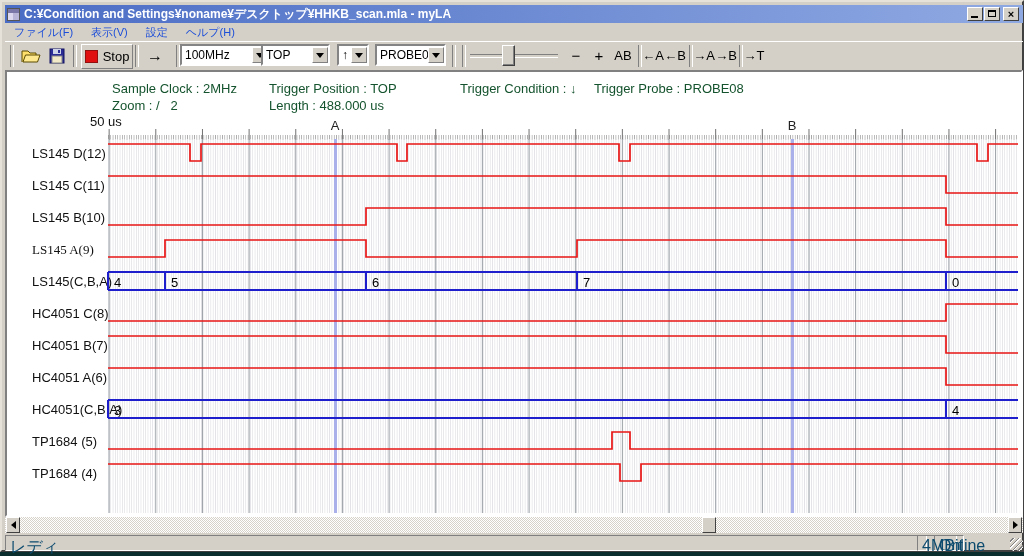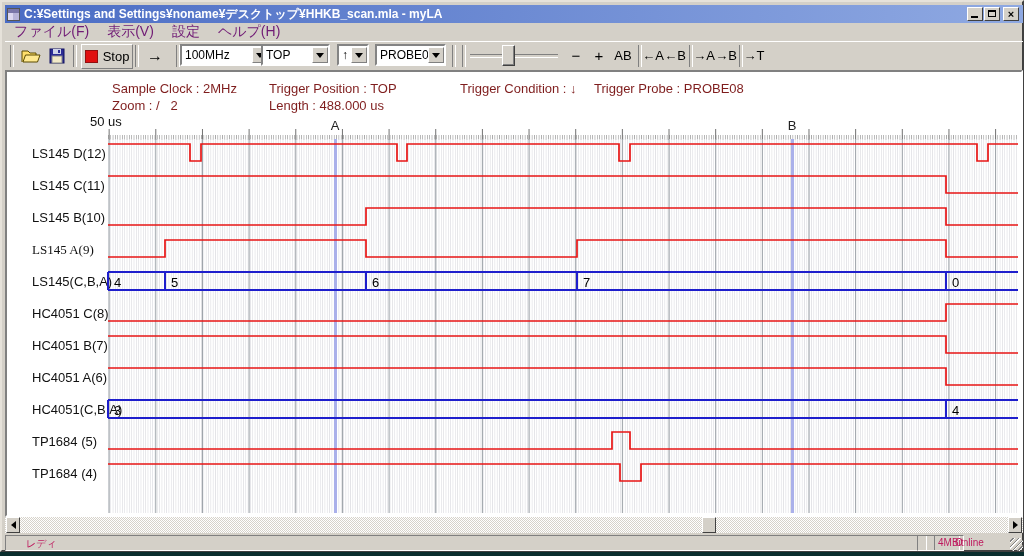--- a/index.html
+++ b/index.html
@@ -16,21 +16,21 @@
   .title-text{color:#fff;font-size:12px;font-weight:600;white-space:nowrap;letter-spacing:0;}
   .win-btns{position:absolute;right:4px;top:2px;display:flex;}
   .win-btn{width:16px;height:14px;background:#d4d0c8;border:1px solid;border-color:#fff #404040 #404040 #fff;
            box-sizing:border-box;margin-left:1px;position:relative;}
   .win-btn.close{margin-left:3px;}
   .glyph-min{position:absolute;left:3px;bottom:2px;width:7px;height:2px;background:#000;}
   .glyph-max{position:absolute;left:3px;top:2px;width:8px;height:7px;border:1px solid #000;border-top:2px solid #000;box-sizing:border-box;}
   .glyph-x{position:absolute;left:0;top:-1px;width:14px;text-align:center;font-size:11px;font-weight:bold;color:#000;line-height:14px;}
   
   .menubar{position:absolute;left:3px;top:21px;width:1018px;height:18px;display:flex;align-items:center;}
-  .menu-item{font-size:14px;color:#701a75;padding:1px 9px;}
+  .menu-item{font-size:11px;color:#1d4ed8;padding:1px 9px;}
   
   .toolbar{position:absolute;left:3px;top:39px;width:1018px;height:29px;border-bottom:1px solid #fff;border-top:1px solid #fff;}
   .toolbar>*{position:absolute;}
   .tsep{width:2px;height:22px;top:3px;border-left:1px solid #808080;border-right:1px solid #fff;}
   .tbtn{height:23px;top:2px;display:flex;align-items:center;justify-content:center;
         font-size:13px;color:#000;background:transparent;border:none;}
   .icon-btn{width:24px;height:24px;top:2px;display:flex;align-items:center;justify-content:center;}
   .stop-btn{left:76px;top:2px;width:50px;height:23px;background:#d4d0c8;
             border:1px solid;border-color:#fff #808080 #808080 #fff;
             display:flex;align-items:center;justify-content:center;font-size:13px;color:#000;}
@@ -41,21 +41,21 @@
   .combo-arrow{width:16px;height:16px;background:#d4d0c8;border:1px solid;border-color:#fff #808080 #808080 #fff;
                box-sizing:border-box;display:flex;align-items:center;justify-content:center;flex:none;}
   .combo-arrow:after{content:'';width:0;height:0;border:4px solid transparent;border-top:5px solid #000;margin-top:5px;}
   .slider{left:465px;top:2px;width:90px;height:22px;}
   .slider-track{position:absolute;left:0;right:2px;top:10px;height:2px;border-top:1px solid #808080;border-bottom:1px solid #fff;}
   .slider-thumb{position:absolute;left:32px;top:1px;width:11px;height:19px;background:#d4d0c8;
                 border:1px solid;border-color:#fff #404040 #404040 #fff;box-shadow:inset -1px -1px 0 #808080;}
   
   .client{position:absolute;left:3px;top:68px;width:1018px;height:447px;background:#fff;
           border:2px solid;border-color:#808080 #fff #fff #808080;box-sizing:border-box;}
-  .info-text{position:absolute;font-size:13px;color:#7f1d1d;white-space:pre;}
+  .info-text{position:absolute;font-size:13px;color:#14532d;white-space:pre;}
   .time-label{position:absolute;left:88px;top:112px;font-size:13px;color:#111;}
   .ruler{position:absolute;left:106px;top:127px;width:910px;height:11px;
          background-image:linear-gradient(to right,#707070 0 1px,transparent 1px),
                           linear-gradient(to right,#a8a8a8 0 1px,transparent 1px);
          background-size:46.67px 11px,2.335px 5px;
          background-position:47.3px 0,0 100%;
          background-repeat:repeat-x;}
   .grid{position:absolute;left:106px;top:137px;width:910px;height:374px;
         background-image:linear-gradient(to right,#9aa0a6 0 1px,transparent 1px),
                          linear-gradient(to right,#e3e3e7 0 1px,transparent 1px);
@@ -74,32 +74,32 @@
   .sb-btn{position:absolute;top:0;width:14px;height:16px;background:#d4d0c8;
           border:1px solid;border-color:#fff #404040 #404040 #fff;box-sizing:border-box;
           display:flex;align-items:center;justify-content:center;}
   .tri-left{width:0;height:0;border:4px solid transparent;border-right:5px solid #000;margin-left:-4px;}
   .tri-right{width:0;height:0;border:4px solid transparent;border-left:5px solid #000;margin-right:-4px;}
   .sb-thumb{position:absolute;left:697px;top:0;width:14px;height:16px;background:#d4d0c8;
             border:1px solid;border-color:#fff #404040 #404040 #fff;box-sizing:border-box;}
   
   .statusbar{position:absolute;left:3px;top:532px;width:1018px;height:18px;}
   .status-panel{position:absolute;top:1px;height:16px;border:1px solid;border-color:#808080 #fff #fff #808080;
-                box-sizing:border-box;font-size:10px;color:#be185d;padding:1px 4px 0 20px;white-space:nowrap;}
+                box-sizing:border-box;font-size:16px;color:#0c4a6e;padding:1px 4px 0 4px;white-space:nowrap;}
   .resize-grip{position:absolute;right:0;top:4px;width:13px;height:13px;
                background:repeating-linear-gradient(135deg,transparent 0 2px,#808080 2px 3px,#fff 3px 4px);}
 </style>
 </head>
 <body>
 
 <div class="window">
 
   <div class="titlebar">
     <div class="app-icon"></div>
-    <div class="title-text">C:¥Settings and Settings¥noname¥デスクトップ¥HHKB_scan.mla - myLA</div>
+    <div class="title-text">C:¥Condition and Settings¥noname¥デスクトップ¥HHKB_scan.mla - myLA</div>
     <div class="win-btns">
       <div class="win-btn">
           <span class="glyph-min"></span>
         </div>
       <div class="win-btn">
           <span class="glyph-max"></span>
         </div>
       <div class="win-btn close">
           <span class="glyph-x">×</span>
         </div>

